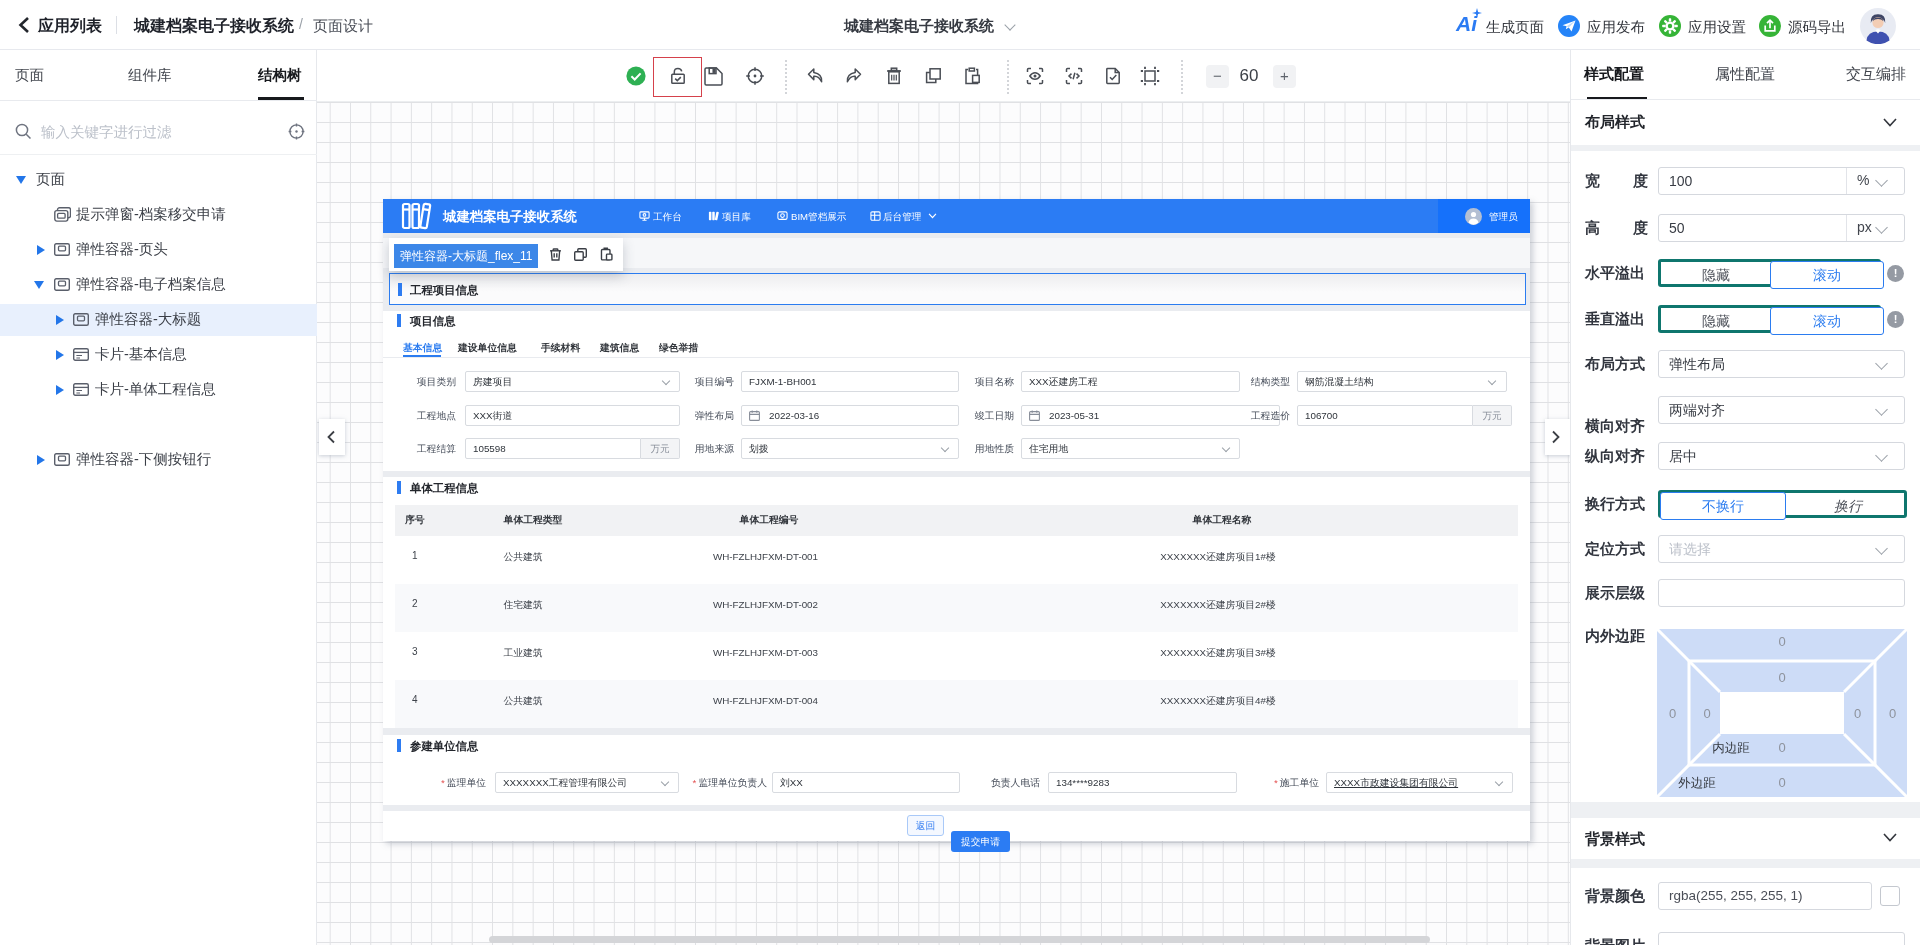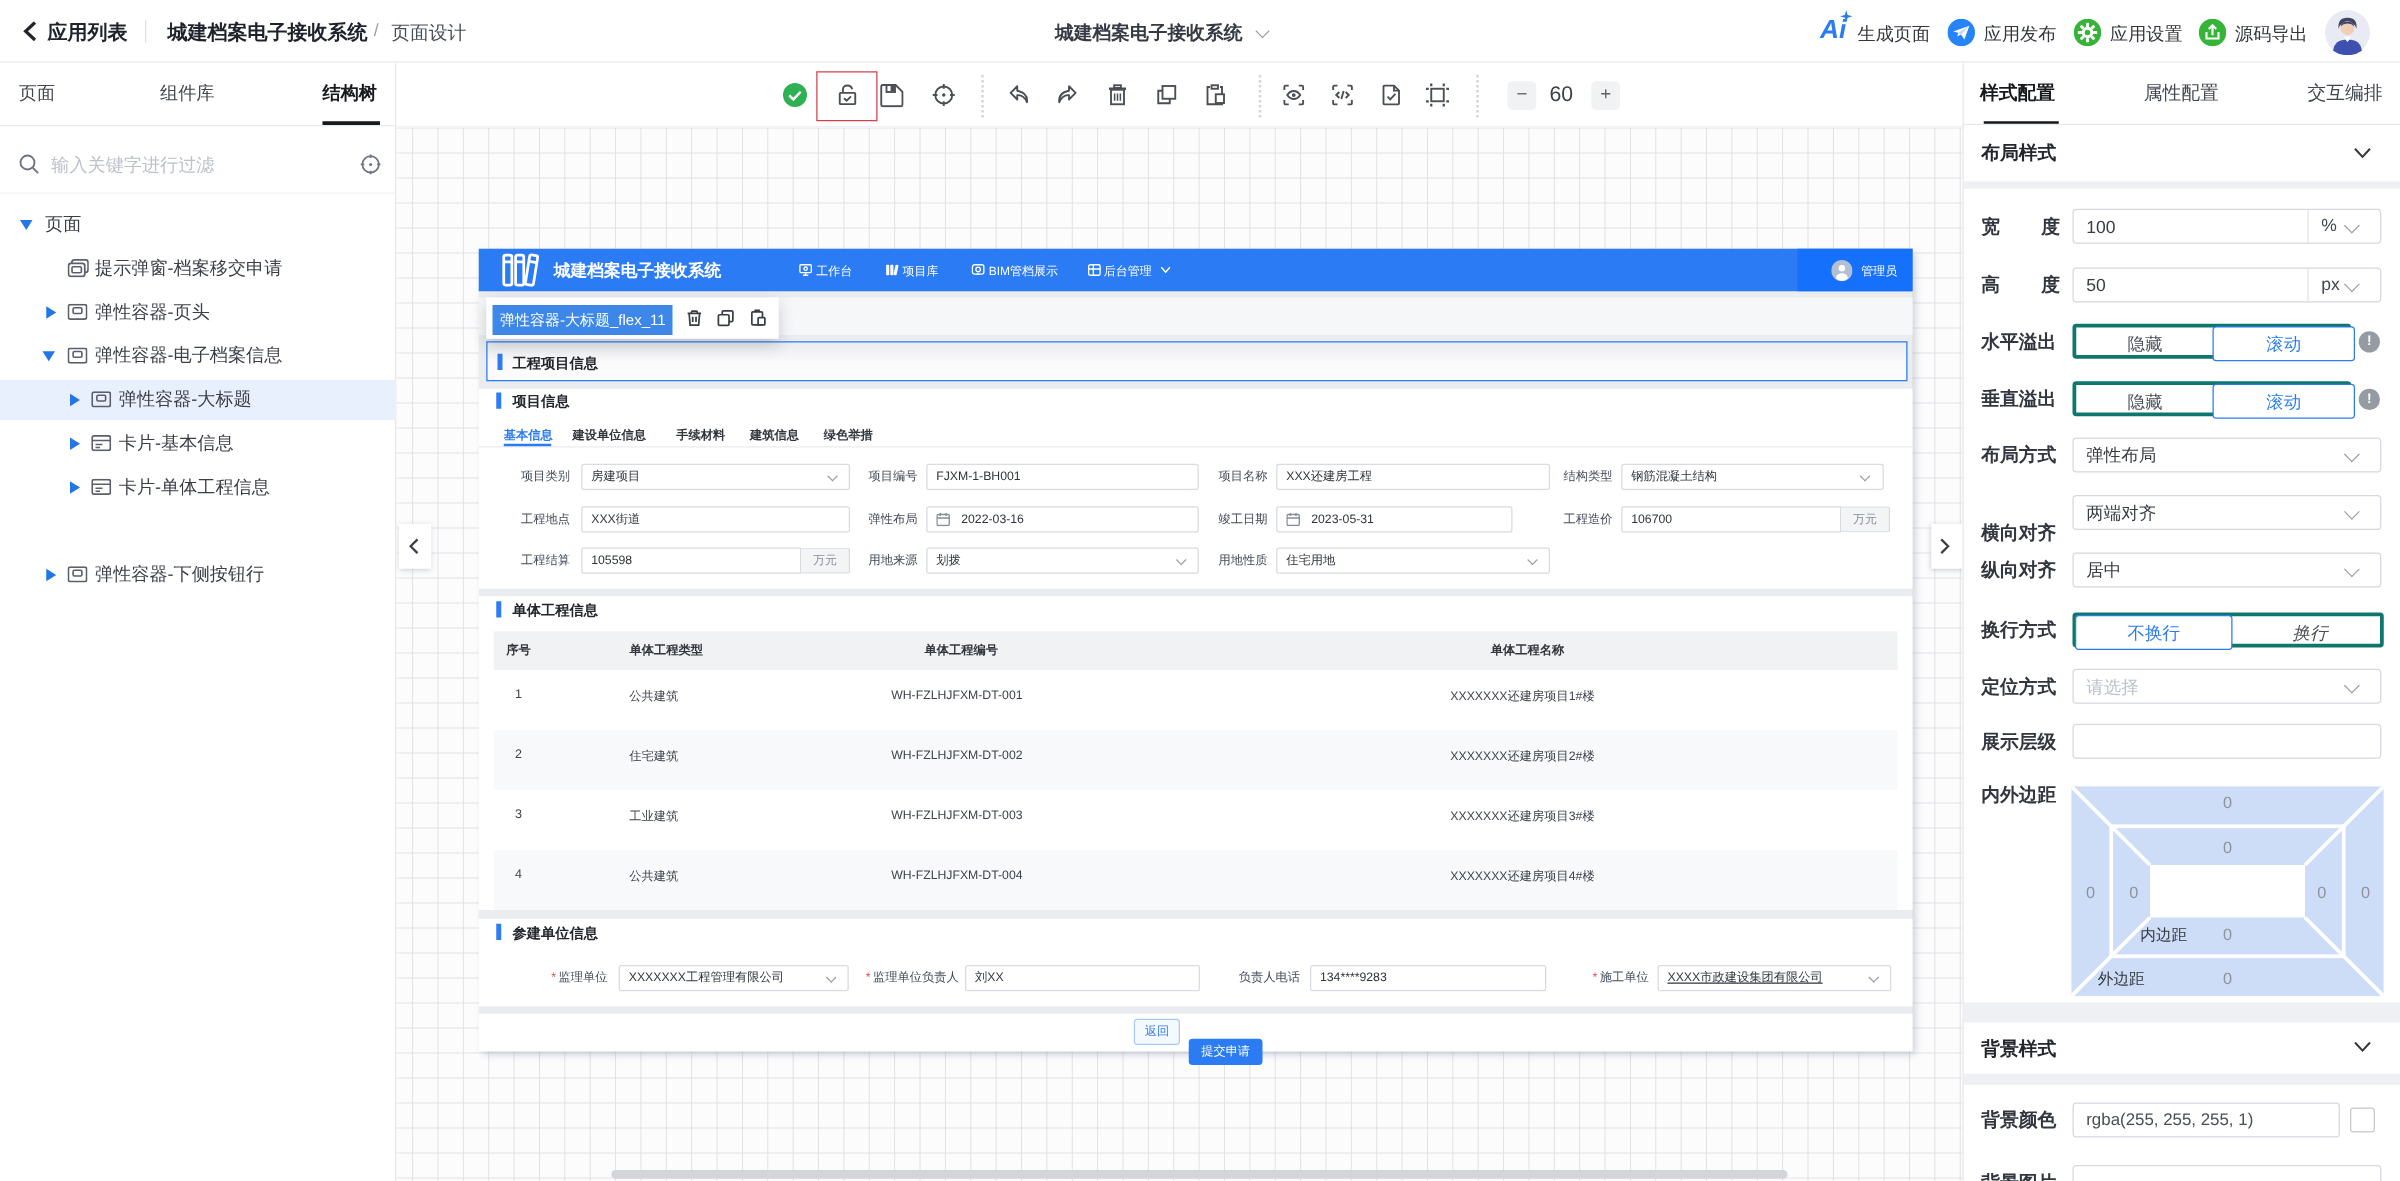--- a/index.html
+++ b/index.html
@@ -354,21 +354,21 @@
 
       <div class="lbl" style="left:0px;top:93.5px;width:73px;">工程地点</div>
       <div class="ipt" style="left:82px;top:93.5px;width:215px;">XXX街道</div>
       <div class="lbl" style="left:270px;top:93.5px;width:81px;">弹性布局</div>
       <div class="ipt" style="left:358px;top:93.5px;width:218px;padding-left:27px;">2022-03-16</div>
       <svg class="abs" style="left:366px;top:99px" width="11" height="11" viewBox="0 0 11 11" fill="none" stroke="#878d98" stroke-width="1.1">
           <rect x="0.6" y="1.6" width="9.8" height="8.8" rx="1"></rect>
           <path d="M0.6 4.4 H10.4 M3.2 0.4 V2.8 M7.8 0.4 V2.8"></path>
         </svg>
       <div class="lbl" style="left:550px;top:93.5px;width:81px;">竣工日期</div>
-      <div class="ipt" style="left:638px;top:93.5px;width:189px;padding-left:27px;">2023-05-31</div>
+      <div class="ipt" style="left:638px;top:93.5px;width:259px;padding-left:27px;">2023-05-31</div>
       <svg class="abs" style="left:646px;top:99px" width="11" height="11" viewBox="0 0 11 11" fill="none" stroke="#878d98" stroke-width="1.1">
           <rect x="0.6" y="1.6" width="9.8" height="8.8" rx="1"></rect>
           <path d="M0.6 4.4 H10.4 M3.2 0.4 V2.8 M7.8 0.4 V2.8"></path>
         </svg>
       <div class="lbl" style="left:826px;top:93.5px;width:81px;">工程造价</div>
       <div class="ipt" style="left:914px;top:93.5px;width:176px;border-radius:2px 0 0 2px;">106700</div>
       <div class="sfx" style="left:1090px;top:93.5px;width:39px;">万元</div>
 
       <div class="lbl" style="left:0px;top:127px;width:73px;">工程结算</div>
       <div class="ipt" style="left:82px;top:127px;width:176px;border-radius:2px 0 0 2px;">105598</div>

